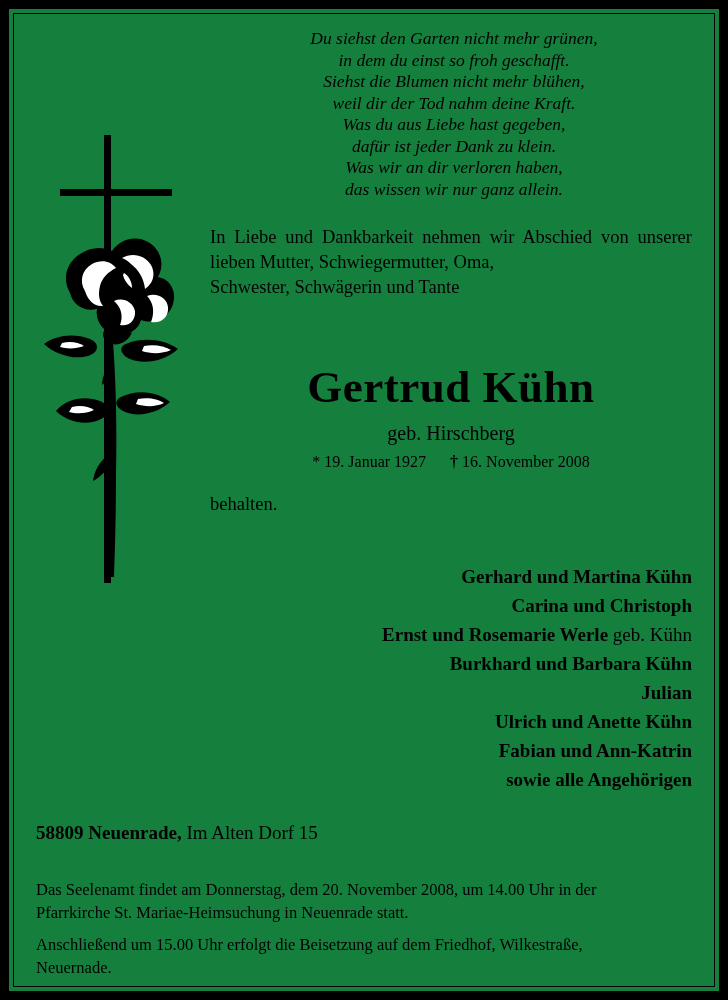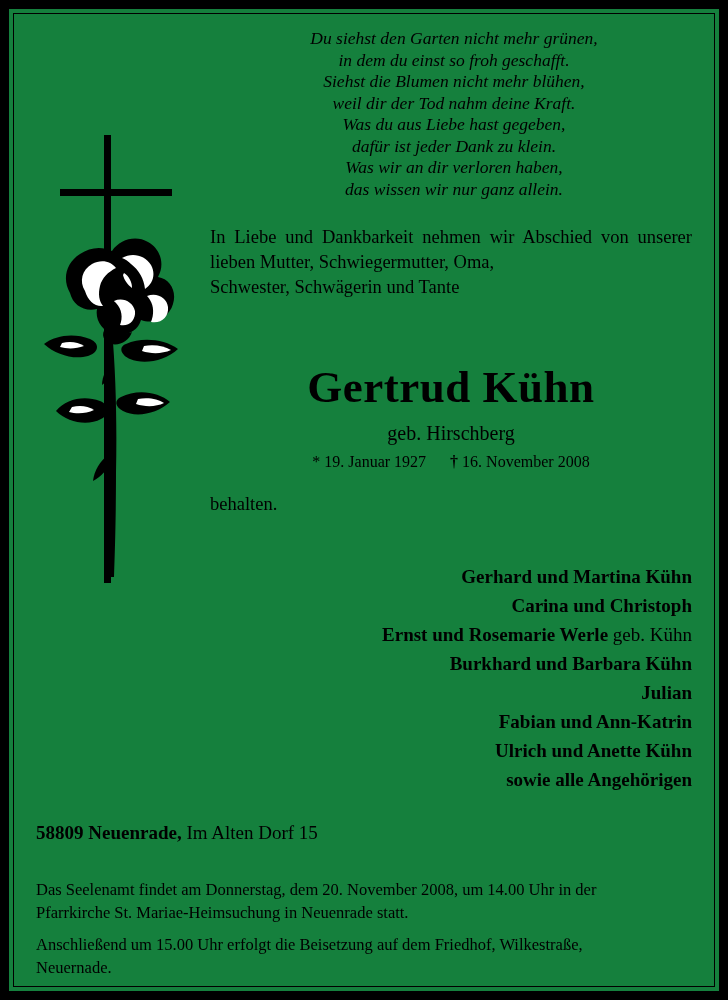--- a/index.html
+++ b/index.html
@@ -286,24 +286,24 @@
       <div class="row">
         <span class="strong">Ernst und Rosemarie Werle</span><span class="light"> geb. Kühn</span>
       </div>
       <div class="row">
         <span class="strong">Burkhard und Barbara Kühn</span><span class="light"></span>
       </div>
       <div class="row">
         <span class="strong">Julian</span><span class="light"></span>
       </div>
       <div class="row">
+        <span class="strong">Ulrich und Anette Kühn</span><span class="light"></span>
+      </div>
+      <div class="row">
         <span class="strong">Fabian und Ann-Katrin</span><span class="light"></span>
-      </div>
-      <div class="row">
-        <span class="strong">Ulrich und Anette Kühn</span><span class="light"></span>
       </div>
       <div class="row">
         <span class="strong">sowie alle Angehörigen</span><span class="light"></span>
       </div>
     </div>
 
     <div class="address">
       <span class="strong">58809 Neuenrade,</span><span> Im Alten Dorf 15</span>
     </div>
 

